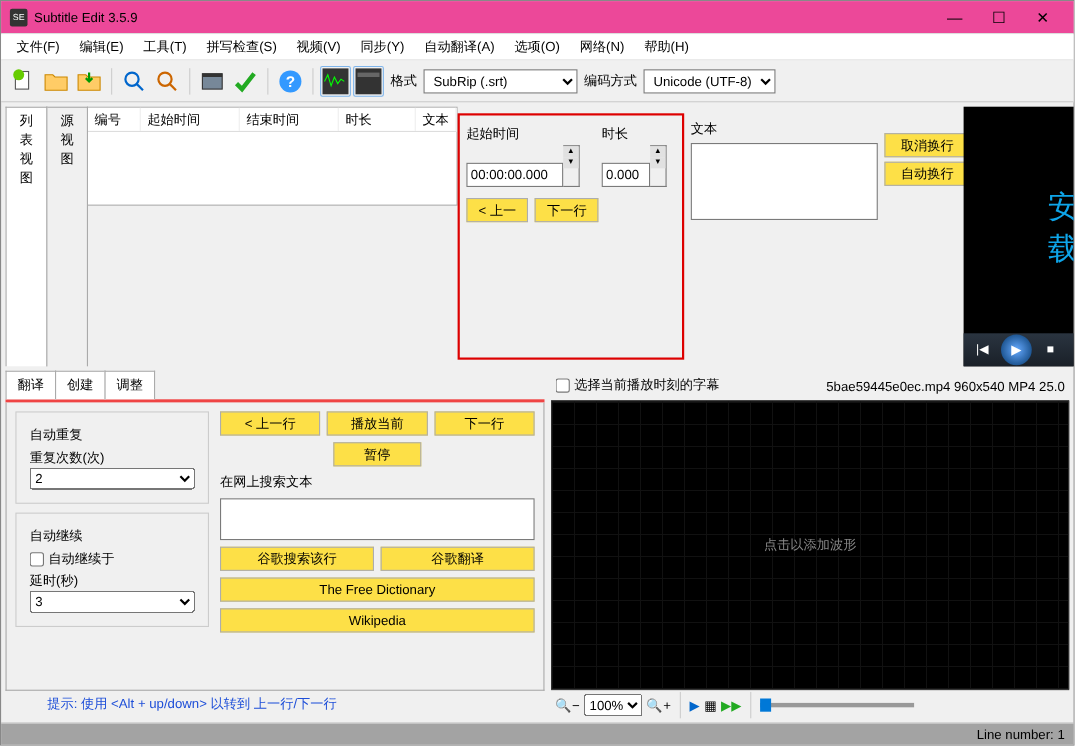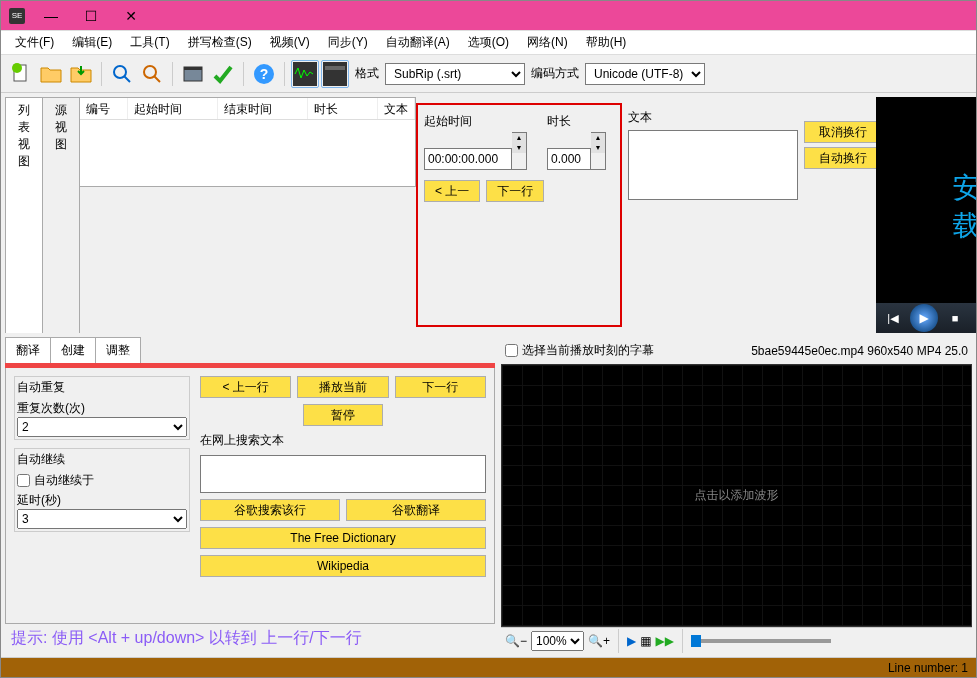--- a/index.html
+++ b/index.html
@@ -41,51 +41,52 @@
 .textcol textarea { width: 170px; height: 70px; border: 1px solid #7a7a7a; resize: none; font-size: 12px; padding: 2px; }
 .textbtns { display: flex; flex-direction: column; gap: 4px; padding-top: 18px; }
 .video { width: 405px; background: #000; display: flex; flex-direction: column; position: relative; }
 .vidcontrols { height: 30px; background: linear-gradient(#2a3440, #1a2028); display: flex; align-items: center; padding: 0 6px; gap: 6px; margin-top: auto; }
 .vidbtn { width: 22px; height: 22px; color: #fff; text-align: center; line-height: 22px; cursor: pointer; font-size: 11px; }
 .playbtn { width: 28px; height: 28px; border-radius: 50%; background: radial-gradient(#6af, #036); color: #fff; text-align: center; line-height: 28px; cursor: pointer; }
 .vidslider { flex: 1; height: 4px; background: #345; border-radius: 2px; }
 .watermark { position: absolute; top: 50%; left: 50%; transform: translate(-50%,-60%); color: #0ea5e9; font-size: 28px; pointer-events: none; margin-left: 20px; }
 .lower { flex: 1; display: flex; gap: 6px; }
 .transpanel { width: 490px; display: flex; flex-direction: column; }
-.transtabs { display: flex; border-bottom: 5px solid #ef4444; }
+.transtabs { display: flex; border-bottom: 3px solid #ef4444; }
 .ttab { padding: 4px 10px; border: 1px solid #aaa; margin-right: -1px; cursor: pointer; background: #fff; border-bottom: none; }
 .ttab.active { font-weight: normal; }
 .transbody { flex: 1; border: 1px solid #aaa; border-top: none; background: #f0f0f0; padding: 8px; display: flex; gap: 10px; }
 .leftcol { width: 176px; display: flex; flex-direction: column; gap: 8px; }
-.fieldset { border: 1px solid #ccc; padding: 2px; }
+.fieldset { border: 1px solid #ccc; padding: 12px; }
 .fieldset .legend { font-size: 12px; margin-bottom: 4px; }
 .chk { display: flex; align-items: center; gap: 4px; margin: 3px 0; }
 .rightcol { flex: 1; display: flex; flex-direction: column; gap: 6px; }
 .btnrow { display: flex; gap: 6px; flex-wrap: wrap; }
 .wbtn { flex: 1; min-width: 70px; }
 .searchbox { width: 100%; height: 38px; border: 1px solid #7a7a7a; background: #fff; }
-.hint { color: #8b5cf6; padding: 4px 6px; font-size: 16px; }
+.hint { color: #1d4ed8; padding: 4px 6px; font-size: 12px; margin-left: 32px; }
 .wavepanel { flex: 1; display: flex; flex-direction: column; }
 .wavehdr { display: flex; align-items: center; gap: 6px; padding: 2px 4px; }
 .wavearea { flex: 1; background: #000; display: flex; align-items: center; justify-content: center; color: #888; border: 1px solid #333; position: relative; }
 .wavearea::before { content:""; position:absolute; inset:0; background-image: repeating-linear-gradient(90deg, #111 0 1px, transparent 1px 20px), repeating-linear-gradient(0deg, #111 0 1px, transparent 1px 20px); }
 .wavectrls { height: 26px; display: flex; align-items: center; gap: 4px; padding: 0 4px; border-top: 1px solid #ccc; }
 .zoomslider { width: 140px; height: 4px; background: #999; position: relative; }
 .zoomslider::after { content:""; position:absolute; left:0; top:-4px; width:10px; height:12px; background:#0078d7; }
-.statusbar { height: 20px; border-top: 1px solid #ccc; display: flex; align-items: center; justify-content: flex-end; padding: 0 8px; font-size: 12px; background:#a16207;}
+.statusbar { height: 20px; border-top: 1px solid #ccc; display: flex; align-items: center; justify-content: flex-end; padding: 0 8px; font-size: 12px; background:#a3a3a3;}
 select.small { height: 20px; font-size: 12px; }
 .icon-svg { width: 24px; height: 24px; }
 </style>
 </head>
 <body>
 
 <div class="window">
 
   <div class="titlebar">
     <div class="icon">SE</div>
+    <div class="title">Subtitle Edit 3.5.9</div>
     <div class="winbtns">
       <div class="winbtn">—</div>
       <div class="winbtn">☐</div>
       <div class="winbtn">✕</div>
     </div>
   </div>
 
   <div class="menubar">
     <div class="menuitem">文件(F)</div>
     <div class="menuitem">编辑(E)</div>

